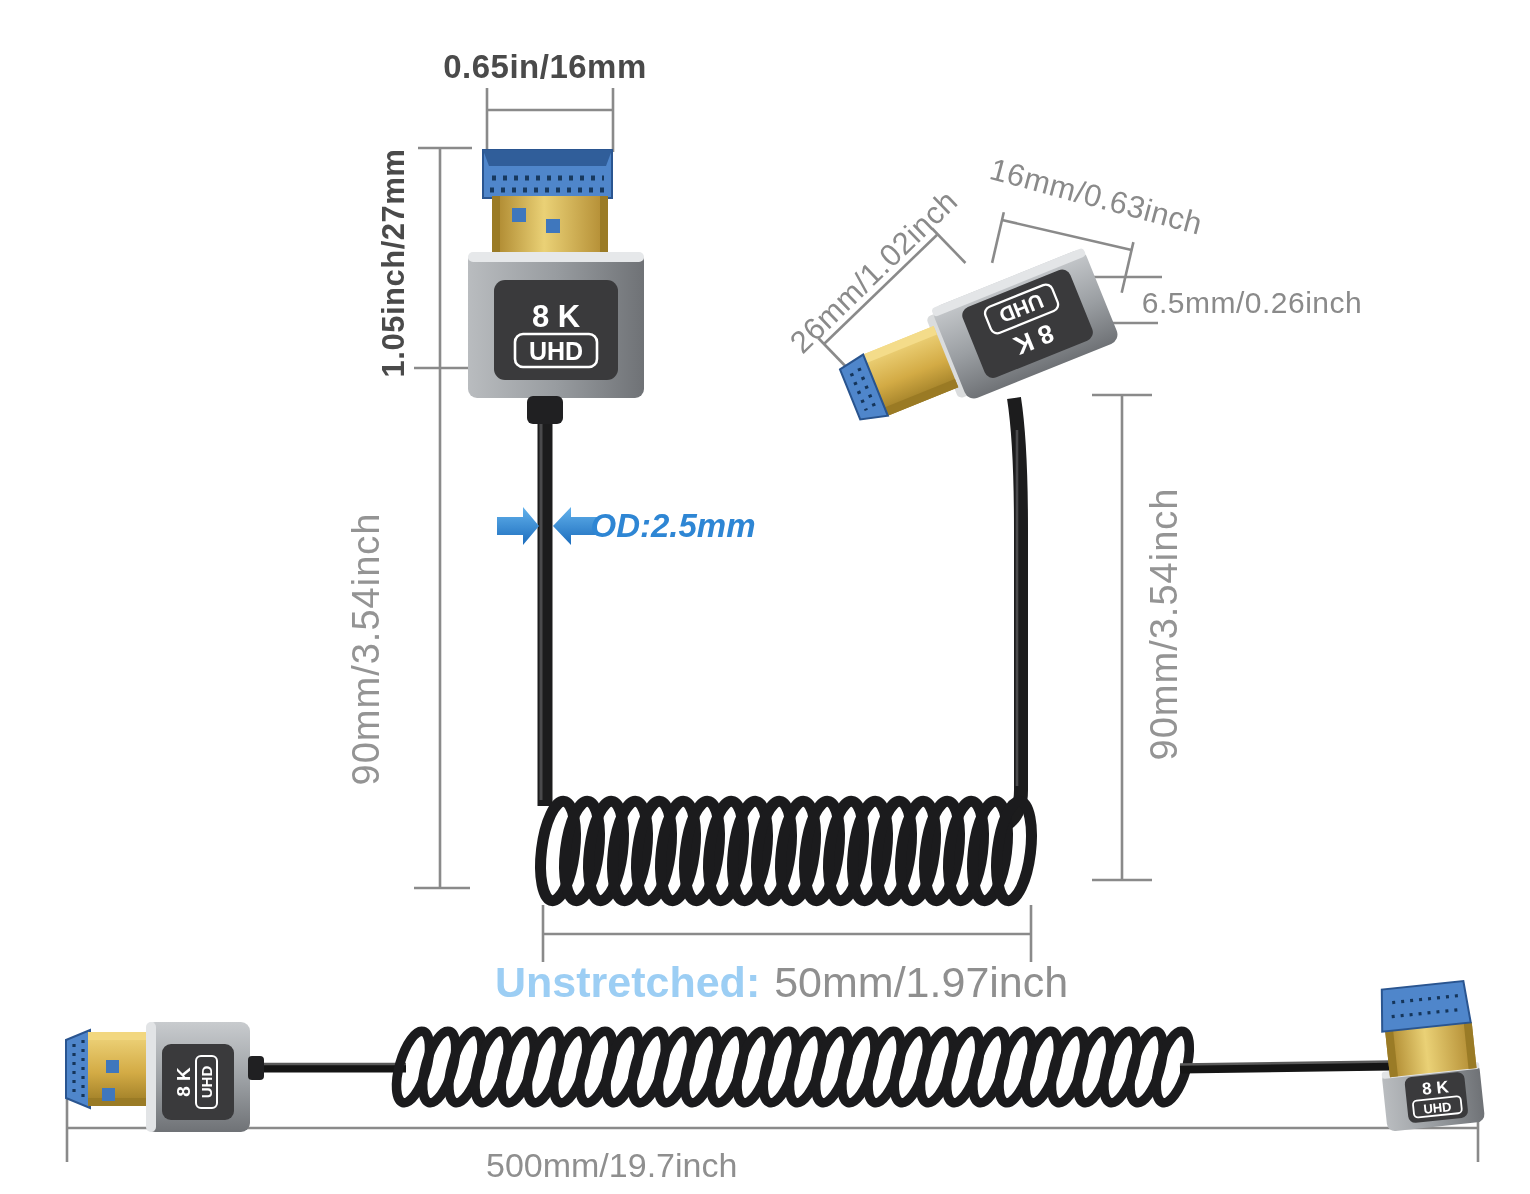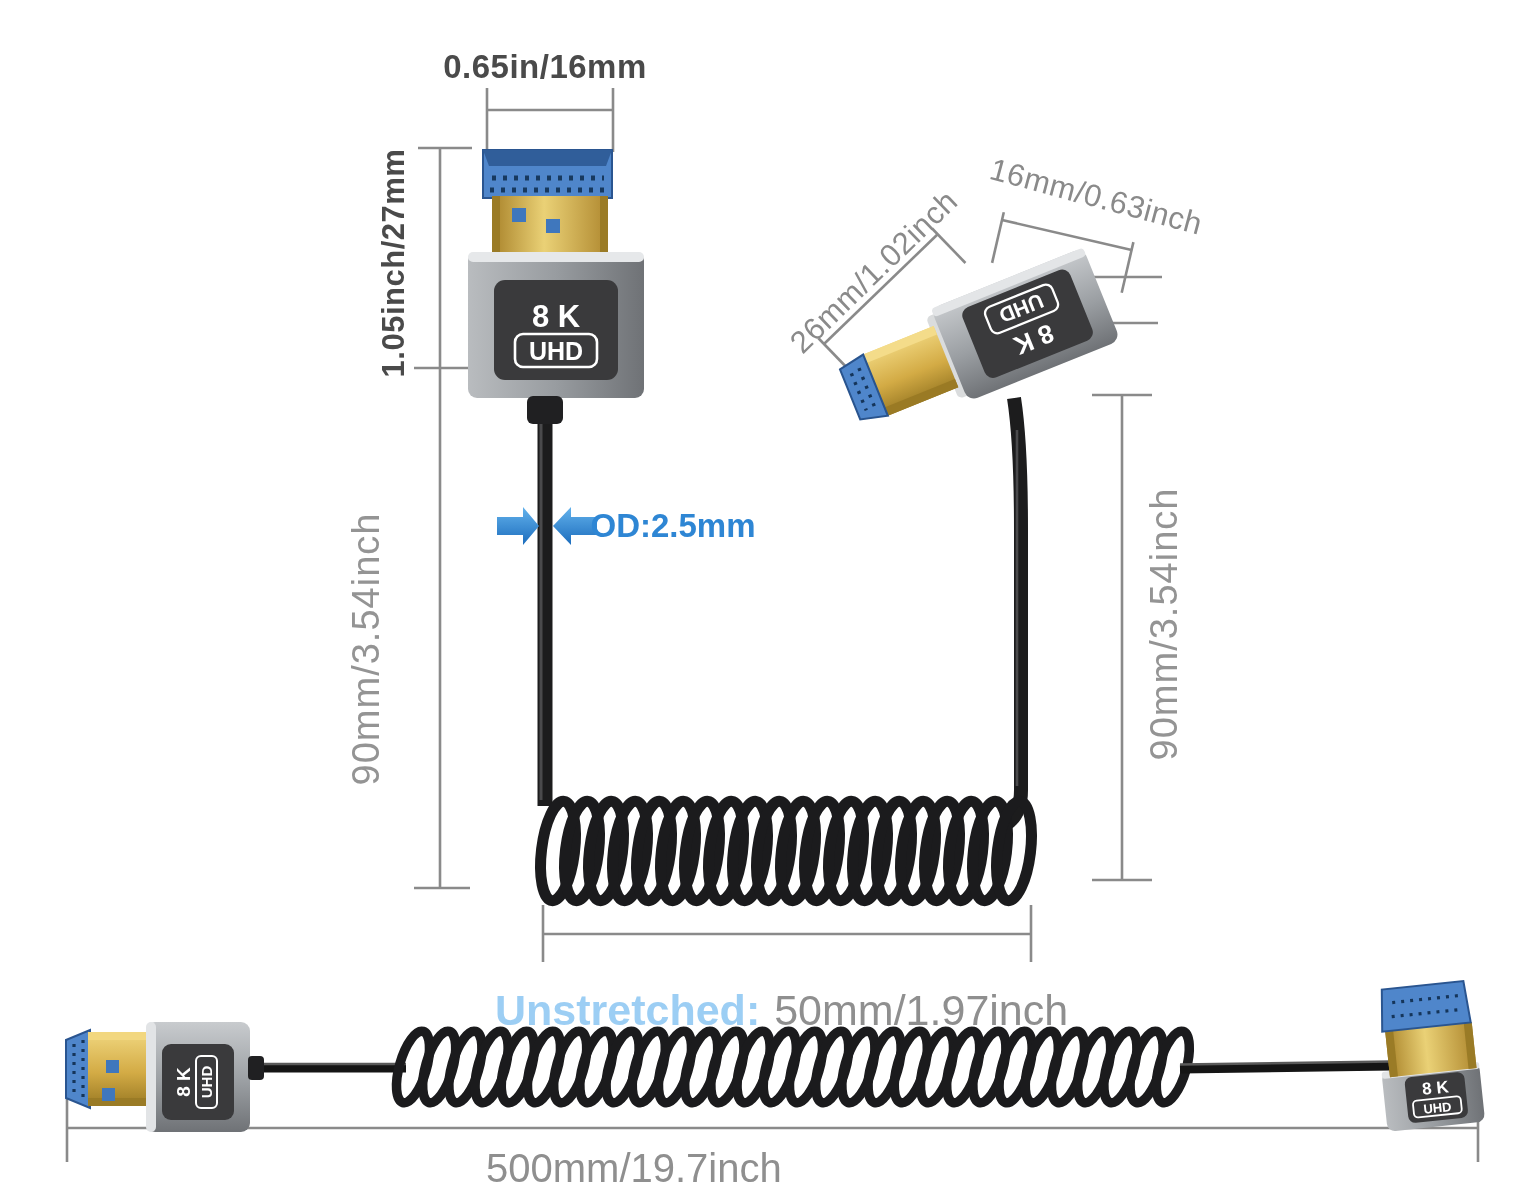--- a/index.html
+++ b/index.html
@@ -255,26 +255,27 @@
   <g>
     <polygon points="497,517 523,517 523,507 539,526 523,545 523,535 497,535" fill="url(#arrowBlue)"></polygon>
     <polygon points="597,517 571,517 571,507 553,526 571,545 571,535 597,535" fill="url(#arrowBlue)"></polygon>
   </g>
 </svg>
 
 <div class="lbl dim-bold" style="left:545px;top:67px;">0.65in/16mm</div>
 <div class="lbl dim-bold rot-n90" style="left:394px;top:263px;font-size:31px;">1.05inch/27mm</div>
 <div class="lbl dim-gray rot-15" style="left:1096px;top:197px;">16mm/0.63inch</div>
 <div class="lbl dim-gray rot-n44" style="left:874px;top:272px;">26mm/1.02inch</div>
-<div class="lbl od-blue" style="left:673px;top:526px;">OD:2.5mm</div>
+<div class="lbl dim-gray" style="left:1252px;top:303px;font-size:30px;">6.5mm/0.26inch</div>
+<div class="lbl od-blue" style="left:673px;top:526px;font-style:italic;">OD:2.5mm</div>
 <div class="lbl dim-gray-lg rot-n90" style="left:366px;top:649px;">90mm/3.54inch</div>
 <div class="lbl dim-gray-lg rot-n90" style="left:1164px;top:624px;">90mm/3.54inch</div>
 
 <div class="measure-line" style="left:495px;top:958px;">
-  <span class="m-label" style="color:#9ccef4;margin-top:28px;">Unstretched:</span>
+  <span class="m-label" style="color:#9ccef4;">Unstretched:</span>
   <span class="m-value" style="color:#8f8f8f;">50mm/1.97inch</span>
 </div>
 
 <div class="measure-line" style="left:486px;top:1146px;">
-  <span class="m-value" style="color:#8f8f8f;font-size:40px;">500mm/19.7inch</span>
+  <span class="m-value" style="color:#8f8f8f;font-size:34px;">500mm/19.7inch</span>
 </div>
 
 </div>
 
 </body></html>

